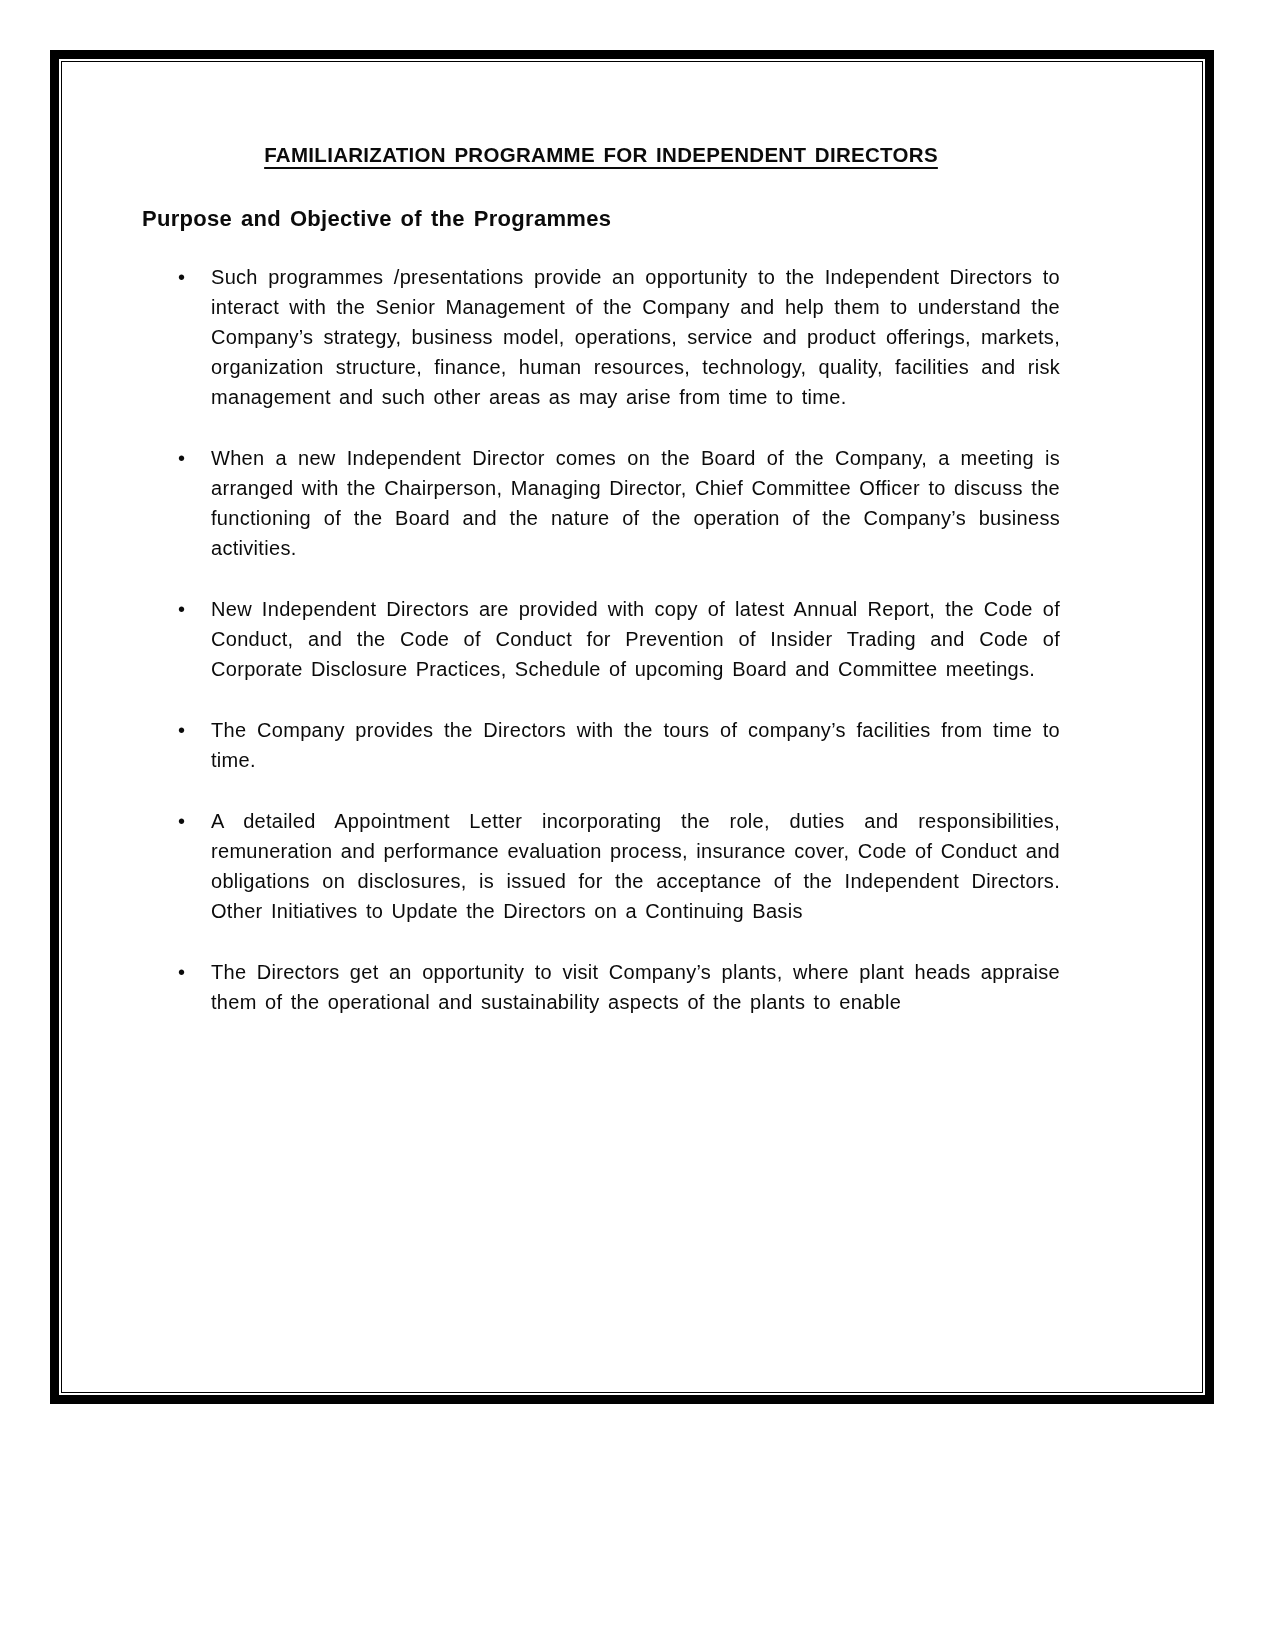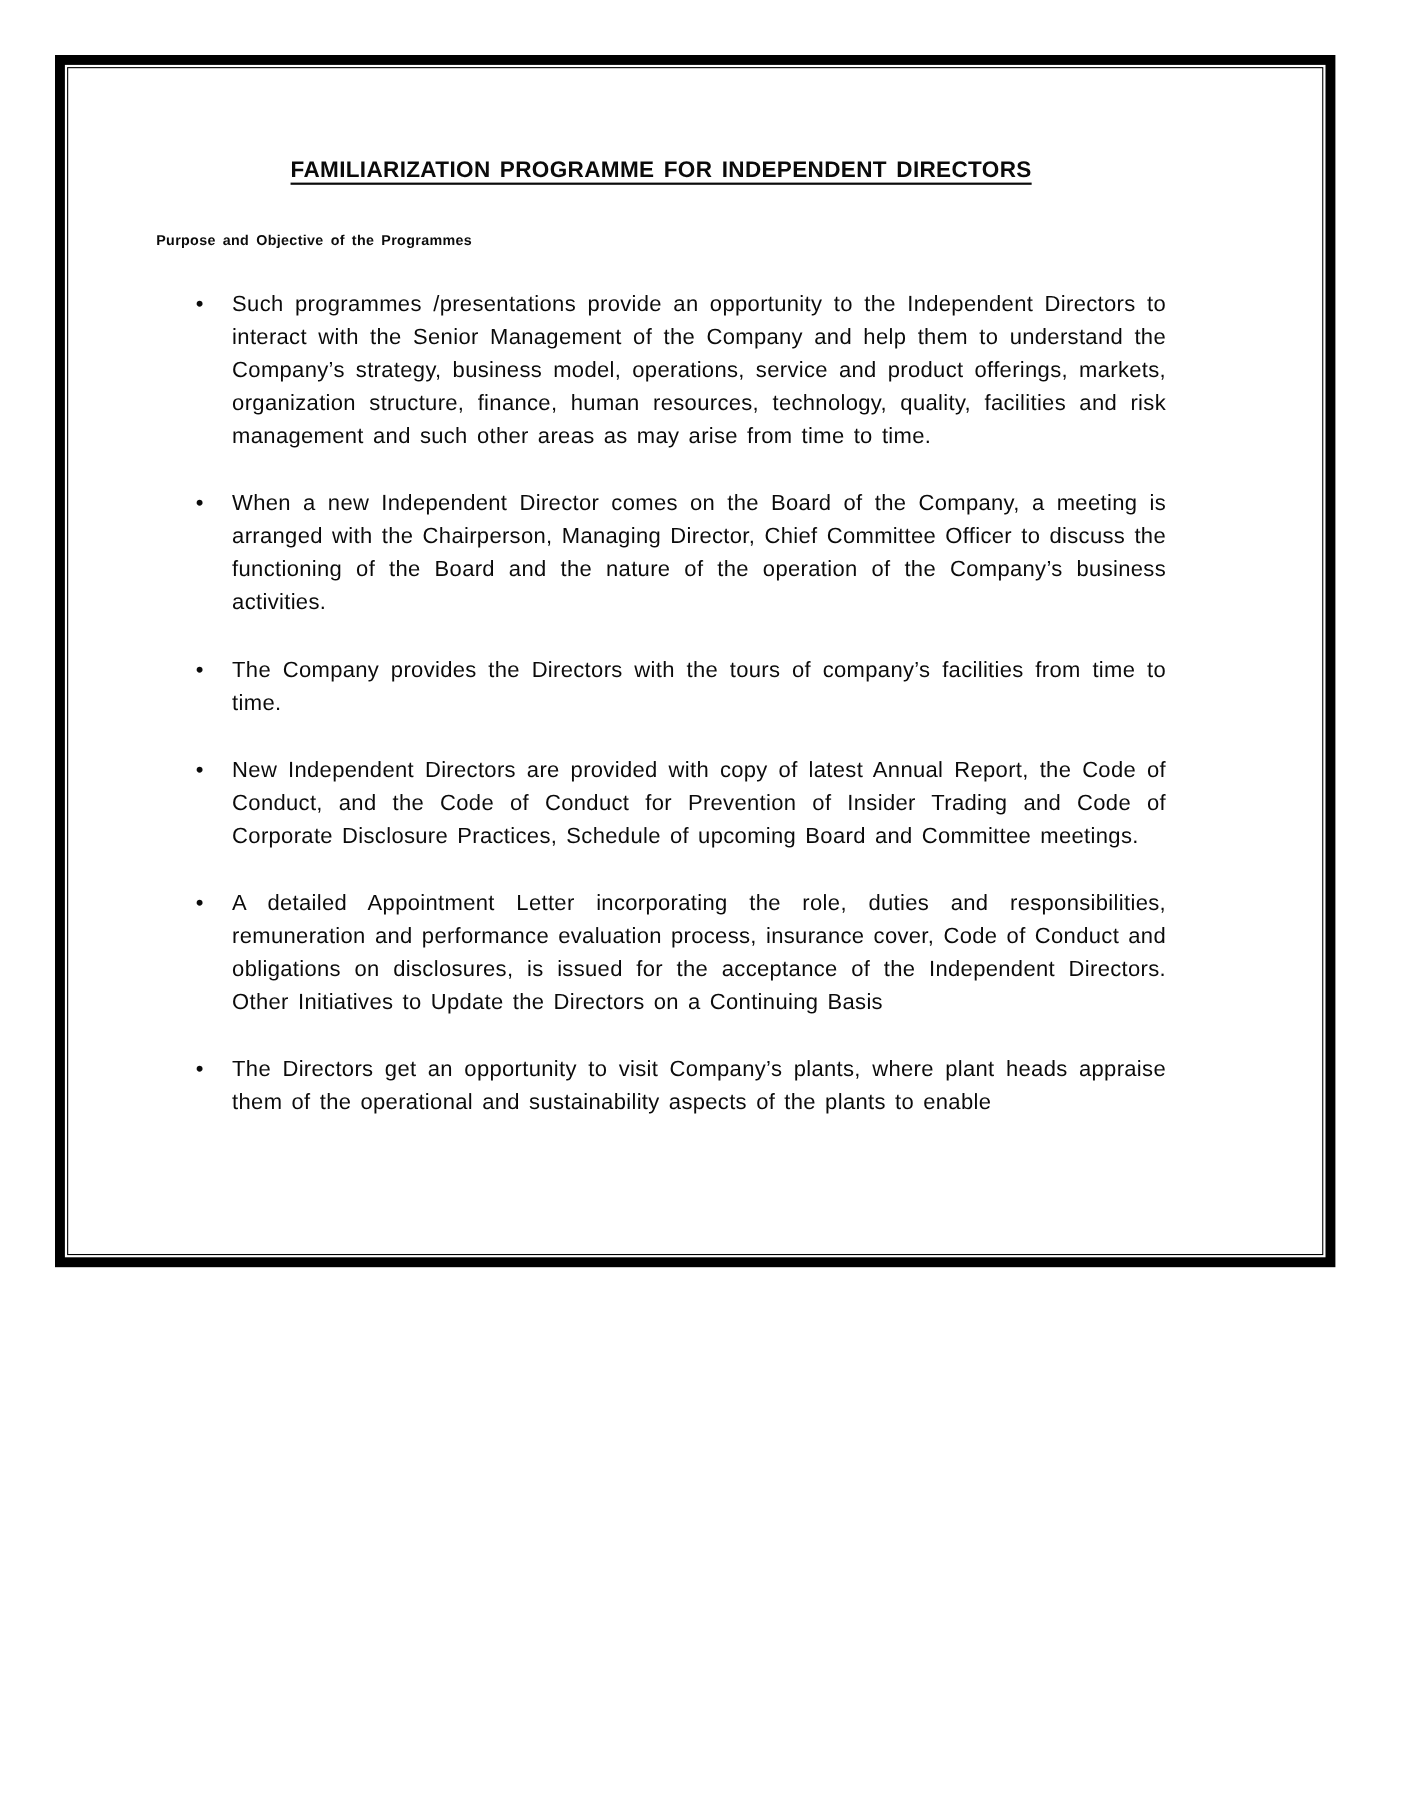--- a/index.html
+++ b/index.html
@@ -13,21 +13,21 @@
     background: #ffffff;
     font-family: "Liberation Sans", sans-serif;
     color: #0b0b0b;
     overflow: hidden;
   }
   .frame-outer {
     position: absolute;
     left: 50px;
     top: 50px;
     width: 1164px;
-    height: 1102px;
+    height: 1354px;
     border: 9px solid #000000;
     box-sizing: border-box;
   }
   .frame-inner {
     position: absolute;
     inset: 2px;
     border: 1px solid #000000;
   }
   .content {
     position: absolute;
@@ -45,21 +45,21 @@
     font-weight: bold;
     text-align: center;
     text-decoration: underline;
     text-decoration-thickness: 2px;
     text-underline-offset: 5px;
     letter-spacing: 0.3px;
     line-height: 30px;
   }
   .section-heading {
     margin: 0 0 28px 0;
-    font-size: 13px;
+    font-size: 22px;
     font-weight: bold;
     line-height: 30px;
   }
   .doc-section + .doc-section .section-heading {
     margin-top: 8px;
   }
   .bullet-list {
     list-style: none;
     margin: 0;
     padding: 0;
@@ -86,22 +86,22 @@
       <h1 class="doc-title">FAMILIARIZATION PROGRAMME FOR INDEPENDENT DIRECTORS</h1>
       <div id="sections">
   <section class="doc-section">
     <h2 class="section-heading">Purpose and Objective of the Programmes</h2>
   </section>
 
   <section class="doc-section">
     <ul class="bullet-list">
               <li class="bullet-item">Such programmes /presentations provide an opportunity to the Independent Directors to interact with the Senior Management of the Company and help them to understand the Company’s strategy, business model, operations, service and product offerings, markets, organization structure, finance, human resources, technology, quality, facilities and risk management and such other areas as may arise from time to time.</li>
               <li class="bullet-item">When a new Independent Director comes on the Board of the Company, a meeting is arranged with the Chairperson, Managing Director, Chief Committee Officer to discuss the functioning of the Board and the nature of the operation of the Company’s business activities.</li>
+              <li class="bullet-item">New Independent Directors are provided with copy of latest Annual Report, the Code of Conduct, and the Code of Conduct for Prevention of Insider Trading and Code of Corporate Disclosure Practices, Schedule of upcoming Board and Committee meetings.</li>
               <li class="bullet-item">The Company provides the Directors with the tours of company’s facilities from time to time.</li>
-              <li class="bullet-item">New Independent Directors are provided with copy of latest Annual Report, the Code of Conduct, and the Code of Conduct for Prevention of Insider Trading and Code of Corporate Disclosure Practices, Schedule of upcoming Board and Committee meetings.</li>
               <li class="bullet-item">A detailed Appointment Letter incorporating the role, duties and responsibilities, remuneration and performance evaluation process, insurance cover, Code of Conduct and obligations on disclosures, is issued for the acceptance of the Independent Directors. Other Initiatives to Update the Directors on a Continuing Basis</li>
               <li class="bullet-item">The Directors get an opportunity to visit Company’s plants, where plant heads appraise them of the operational and sustainability aspects of the plants to enable</li>
             </ul>
   </section>
 </div>
     </div>
   </div>
 </div>
 
 </body></html>

